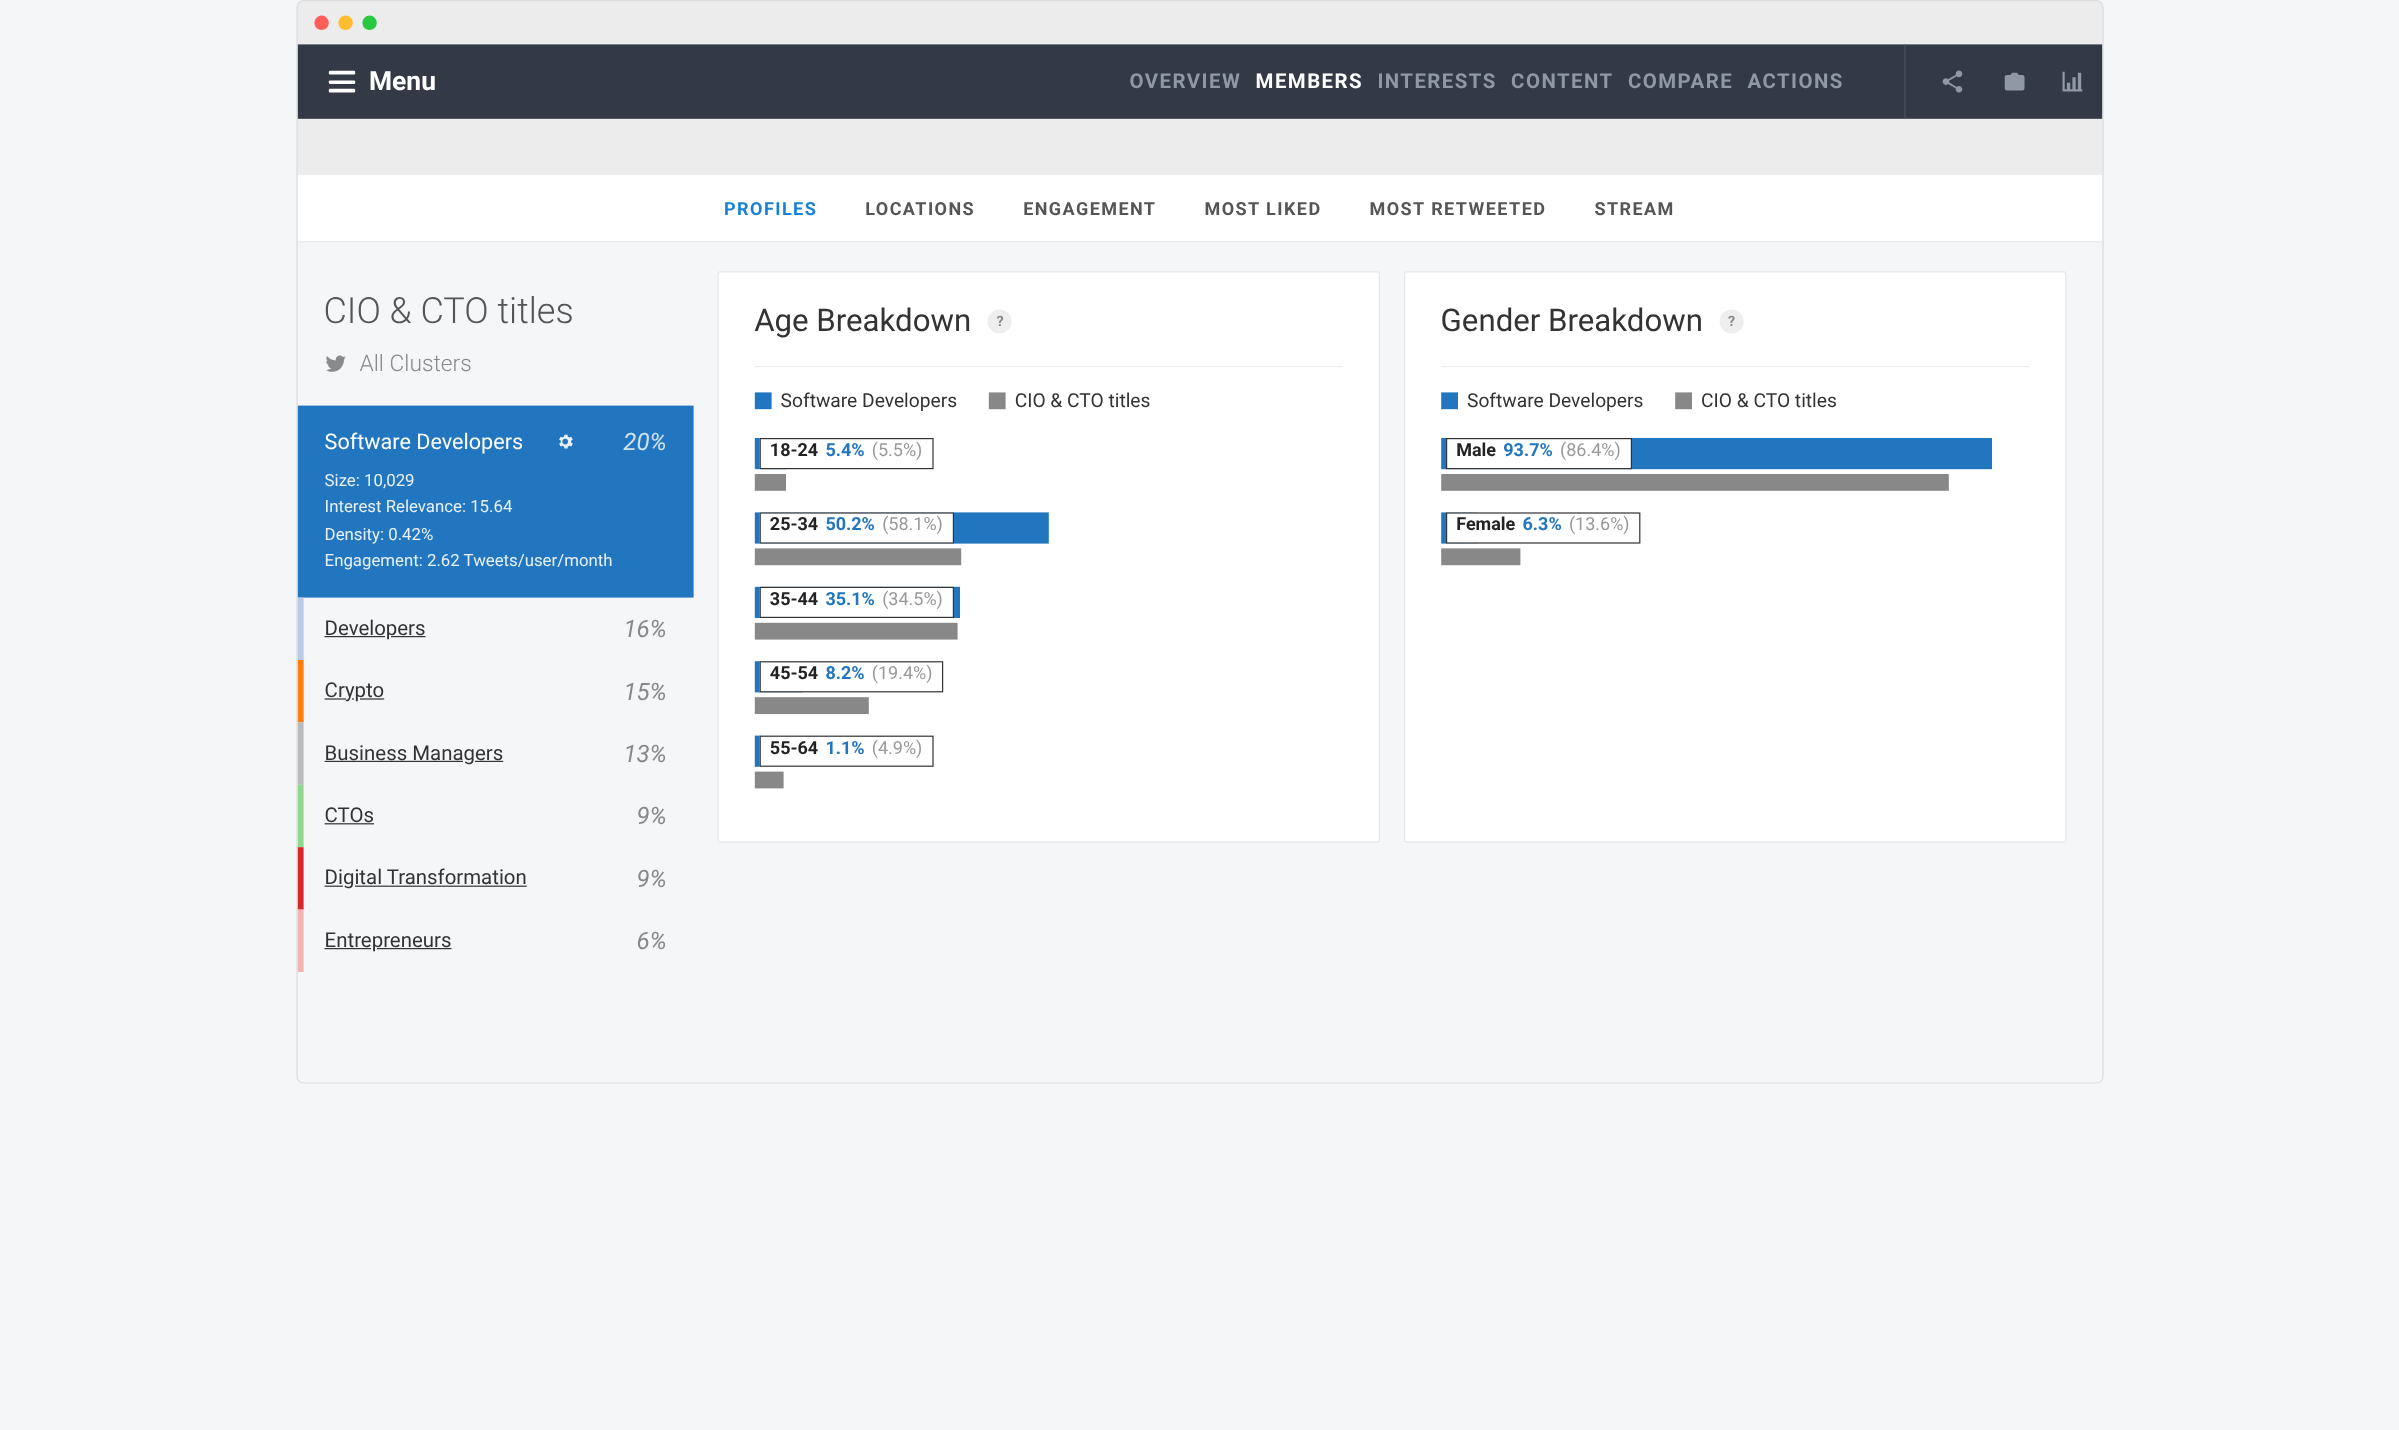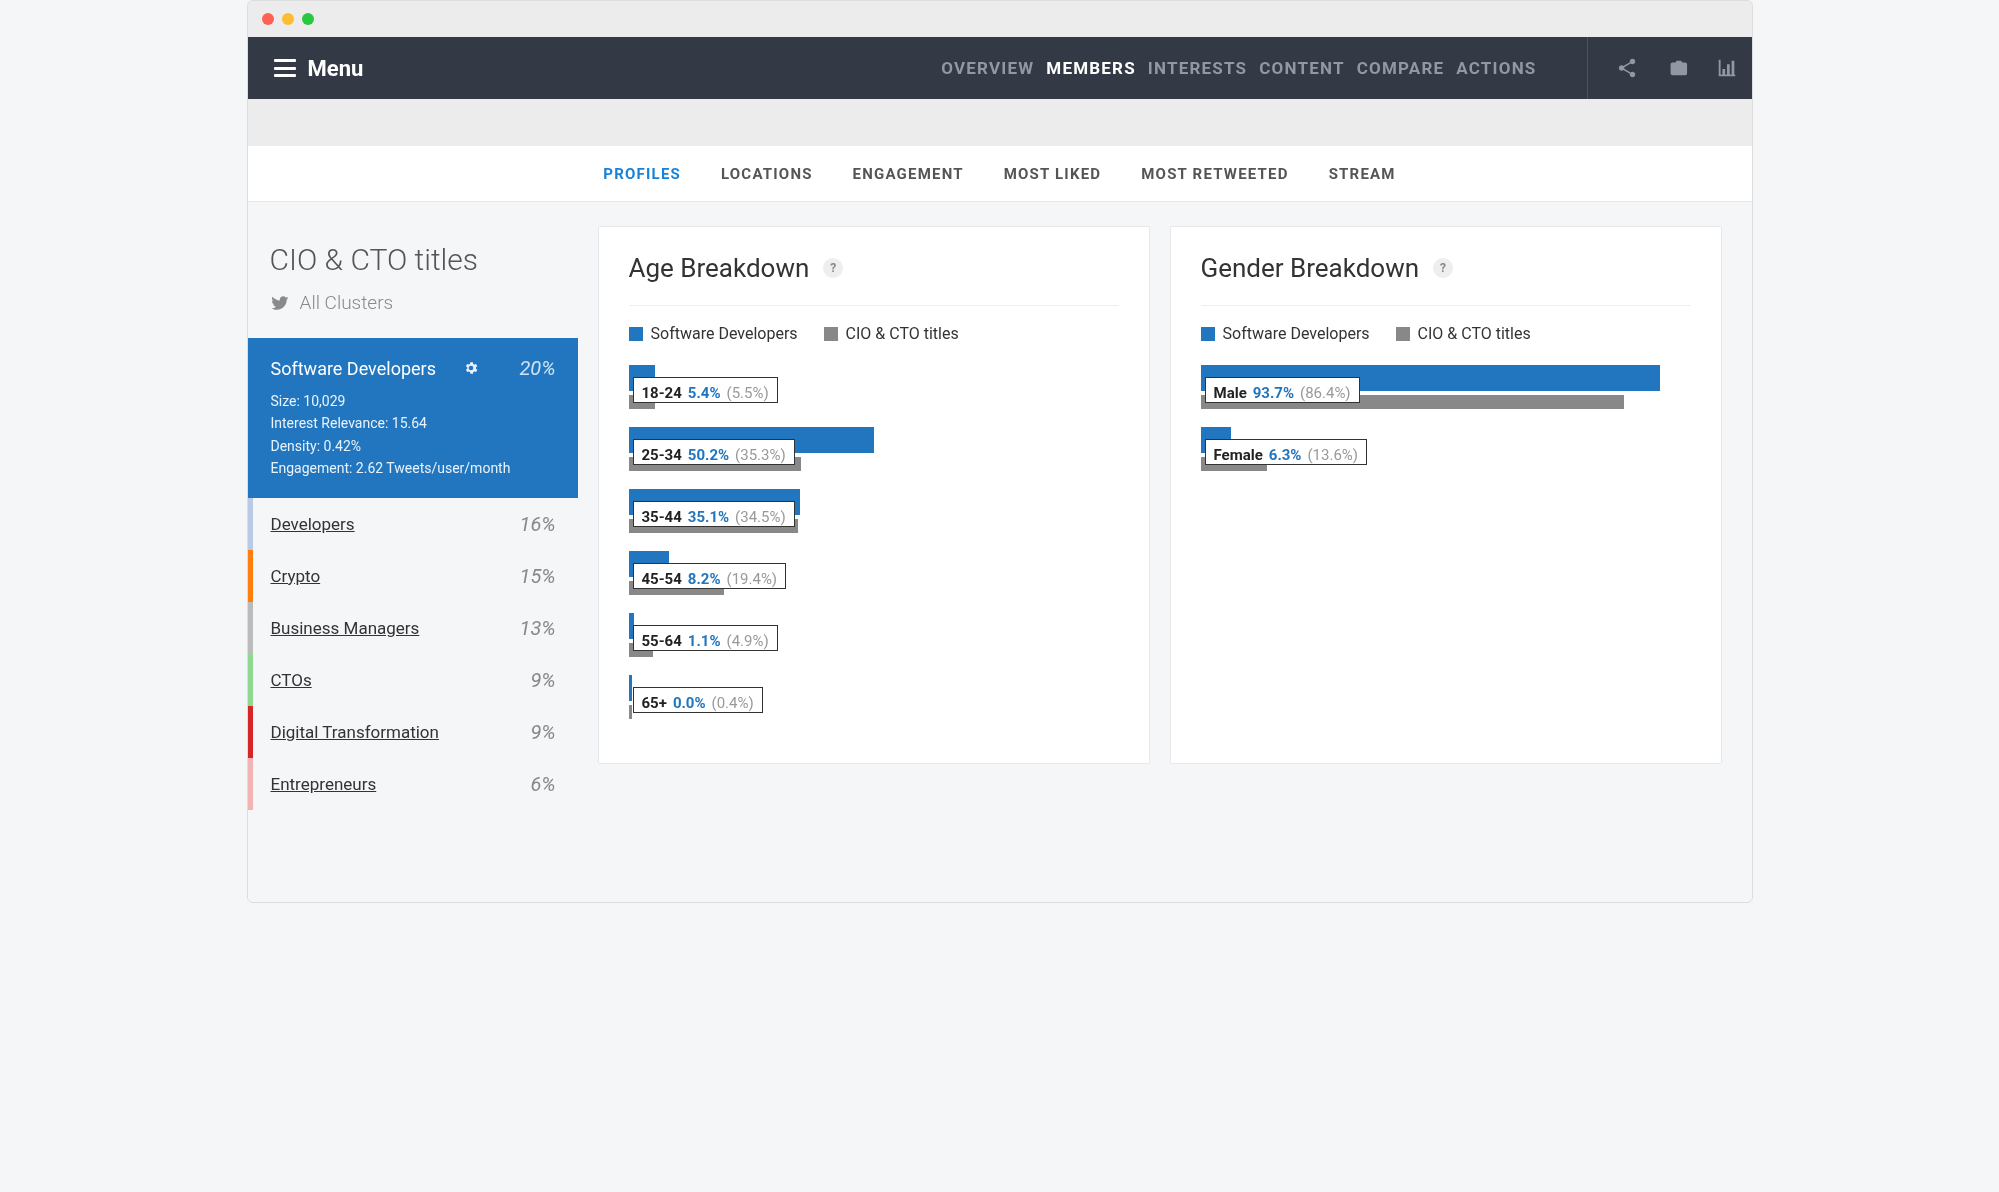--- a/index.html
+++ b/index.html
@@ -195,24 +195,24 @@
   .bar {
     height: 26px;
     background: #2176bf;
     display: flex;
     align-items: center;
   }
   .bar.grey { background: #888; height: 14px; margin-top: 4px; }
   .bar-label {
     position: absolute;
     left: 4px;
-    top: 12px;
+    top: 0;
     height: 26px;
     display: flex;
-    align-items: flex-end;
+    align-items: flex-start;
     background: #fff;
     border: 1px solid #333;
     padding: 0 8px;
     font-size: 15px;
     white-space: nowrap;
   }
   .bar-label .cat { font-weight: 700; color: #222; }
   .bar-label .v1 { color: #2176bf; font-weight: 700; margin-left: 6px; }
   .bar-label .v2 { color: #999; margin-left: 6px; }
 
@@ -351,21 +351,21 @@
                 </div>
               </div>
               <div class="bar grey" style="width: 5.5%;"></div>
             </div>
             <div class="bar-group">
               <div class="bar-wrapper">
                 <div class="bar" style="width:50.2%"></div>
                 <div class="bar-label">
                   <span class="cat">25-34</span>
                   <span class="v1">50.2%</span>
-                  <span class="v2">(35.3%)</span>
+                  <span class="v2">(58.1%)</span>
                 </div>
               </div>
               <div class="bar grey" style="width: 35.3%;"></div>
             </div>
             <div class="bar-group">
               <div class="bar-wrapper">
                 <div class="bar" style="width:35.1%"></div>
                 <div class="bar-label">
                   <span class="cat">35-44</span>
                   <span class="v1">35.1%</span>
@@ -388,31 +388,20 @@
             <div class="bar-group">
               <div class="bar-wrapper">
                 <div class="bar" style="width:1.1%"></div>
                 <div class="bar-label">
                   <span class="cat">55-64</span>
                   <span class="v1">1.1%</span>
                   <span class="v2">(4.9%)</span>
                 </div>
               </div>
               <div class="bar grey" style="width: 4.9%;"></div>
-            </div>
-            <div class="bar-group">
-              <div class="bar-wrapper">
-                <div class="bar" style="width:0.8%"></div>
-                <div class="bar-label">
-                  <span class="cat">65+</span>
-                  <span class="v1">0.0%</span>
-                  <span class="v2">(0.4%)</span>
-                </div>
-              </div>
-              <div class="bar grey" style="width: 0.8%;"></div>
             </div>
           </div>
       </div>
 
       <div class="card">
         <h2>
           <span>Gender Breakdown</span>
           <span class="help-dot">?</span>
         </h2>
         <hr>

